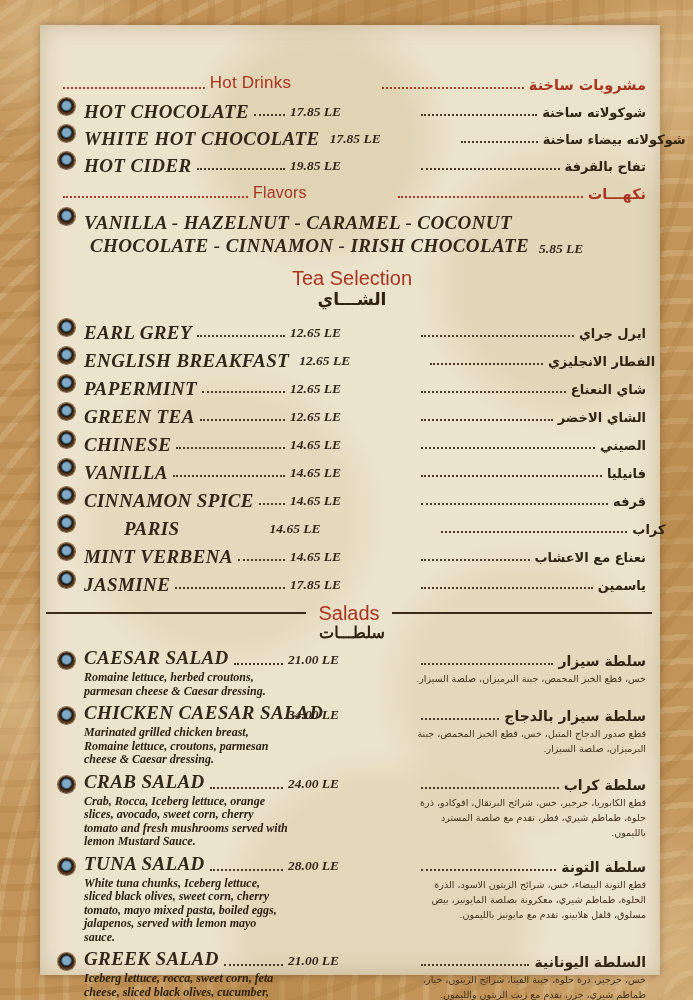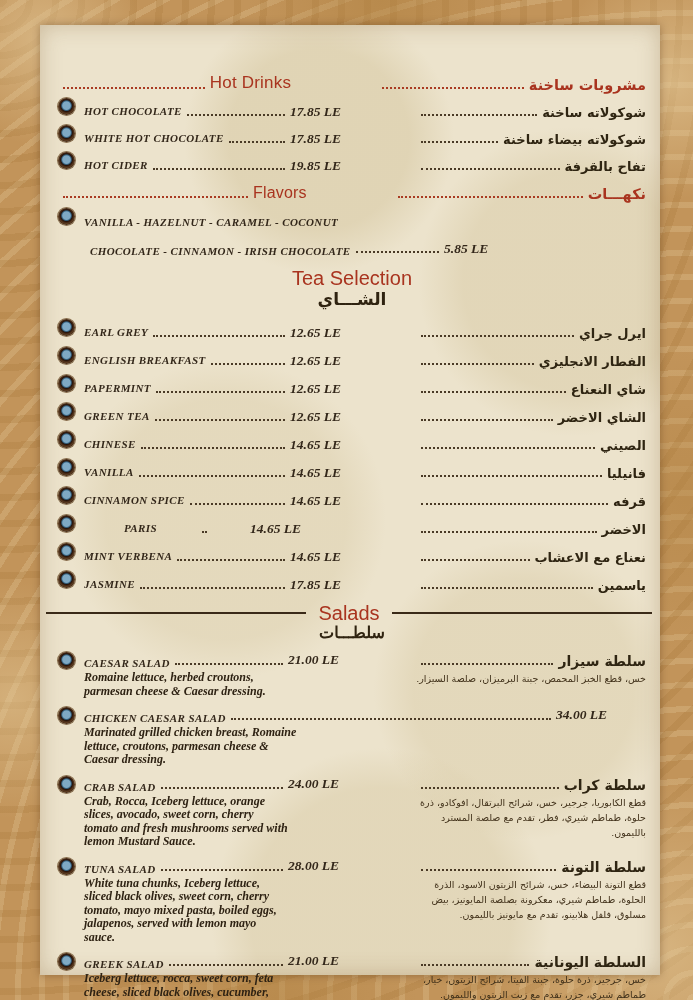--- a/index.html
+++ b/index.html
@@ -35,21 +35,21 @@
   .dots{flex:1;border-bottom:2px dotted #463télé télé télé télé;}
   .dots{flex:1;border-bottom:2px dotted #463télé;}
   .dots,.dots-red{flex:1;align-self:flex-end;margin:0 5px 4px 5px;}
   .dots{border-bottom:2px dotted #4a3a26;}
   .dots-red{border-bottom:2px dotted #a93b22;}
   .bullet{
     width:17px;height:17px;border-radius:50%;flex:0 0 17px;margin-right:9px;align-self:center;
     background:radial-gradient(circle at 50% 45%, #7fa9c4 0 30%, #33617f 38%, #27130a 46%, #5c3b1f 62%, #2e1a0c 78%, #6b4a28 100%);
     box-shadow:0 0 0 1px rgba(110,80,45,.8);
   }
-  .iname{font-family:"Liberation Serif",serif;font-style:italic;font-weight:700;font-size:11px;letter-spacing:.4px;white-space:nowrap;}
+  .iname{font-family:"Liberation Serif",serif;font-style:italic;font-weight:700;font-size:19px;letter-spacing:.4px;white-space:nowrap;}
   .price{font-family:"Liberation Serif",serif;font-style:italic;font-weight:700;font-size:13.5px;width:90px;flex:0 0 90px;white-space:nowrap;}
   .aname{font-family:"DejaVu Sans",sans-serif;font-weight:700;font-size:13px;direction:rtl;white-space:nowrap;color:#2f2512;}
   .ar-cell{width:230px;flex:0 0 230px;margin-left:36px;display:flex;}
   .sec-title-en{color:#a9341f;font-size:17px;letter-spacing:.2px;white-space:nowrap;}
   .sec-title-ar{color:#a9341f;font-size:14.5px;font-weight:700;direction:rtl;white-space:nowrap;font-family:"DejaVu Sans",sans-serif;}
 
   .head-row{display:flex;align-items:flex-end;height:22px;}
   .head-gap{width:86px;flex:0 0 86px;}
   .row{display:flex;align-items:flex-end;height:27px;}
   .row .iname,.row .price{line-height:17px;}
@@ -217,21 +217,21 @@
             <span class="aname">قرفه</span>
           </span>
         </div>
         <div class="row" style="height:28px;gap:40px;">
           <span class="bullet"></span>
           <span class="iname">PARIS</span>
           <span class="dots"></span>
           <span class="price">14.65  LE</span>
           <span class="ar-cell">
             <span class="dots"></span>
-            <span class="aname">الاخضر</span>
+            <span class="aname">كراب</span>
           </span>
         </div>
         <div class="row" style="height:28px;">
           <span class="bullet"></span>
           <span class="iname">MINT VERBENA</span>
           <span class="dots"></span>
           <span class="price">14.65  LE</span>
           <span class="ar-cell">
             <span class="dots"></span>
             <span class="aname">نعناع مع الاعشاب</span>
@@ -278,20 +278,27 @@
       <div class="salad-row">
         <span class="bullet"></span>
         <div class="s-en">
           <div class="s-title-row">
             <span class="iname">CHICKEN CAESAR SALAD</span>
             <span class="dots"></span>
           </div>
           <div class="s-desc">Marinated grilled chicken breast, Romaine lettuce, croutons, parmesan cheese &amp; Caesar dressing.</div>
         </div>
         <div class="price">34.00  LE</div>
+        <div class="s-ar">
+          <div class="ar-title-row">
+            <span class="dots"></span>
+            <span class="aname" style="font-size:14px;">سلطة سيزار بالدجاج</span>
+          </div>
+          <div class="ar-desc">قطع صدور الدجاج المتبل، خس، قطع الخبز المحمص، جبنة البرميزان، صلصة السيزار.</div>
+        </div>
       </div>
 
       <div class="salad-row">
         <span class="bullet"></span>
         <div class="s-en">
           <div class="s-title-row">
             <span class="iname">CRAB SALAD</span>
             <span class="dots"></span>
           </div>
           <div class="s-desc">Crab, Rocca, Iceberg lettuce, orange slices, avocado, sweet corn, cherry tomato and fresh mushrooms served with lemon Mustard Sauce.</div>

